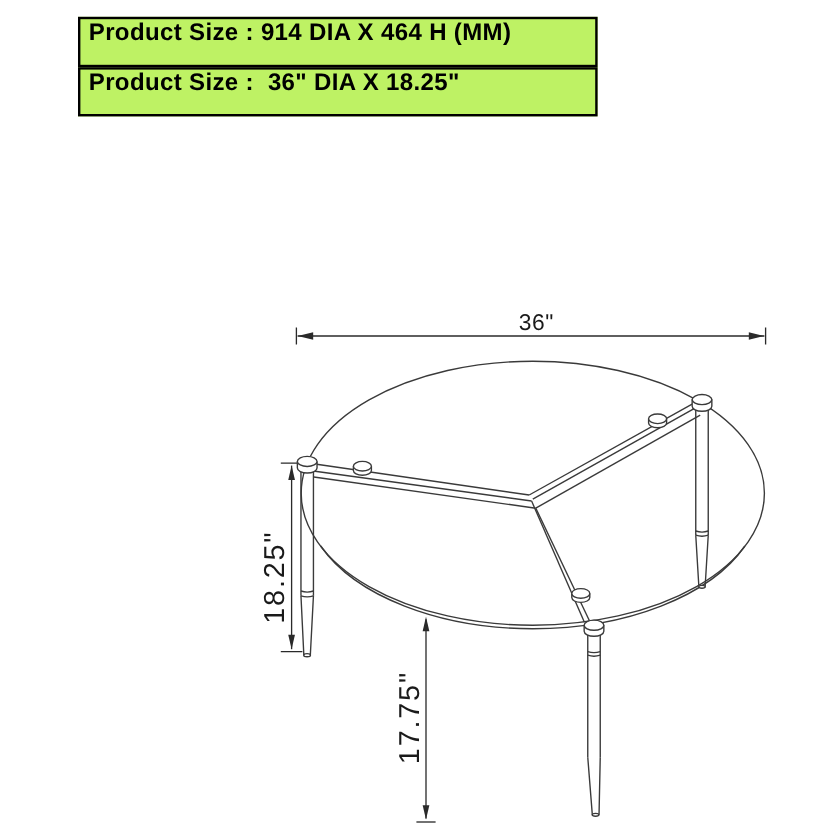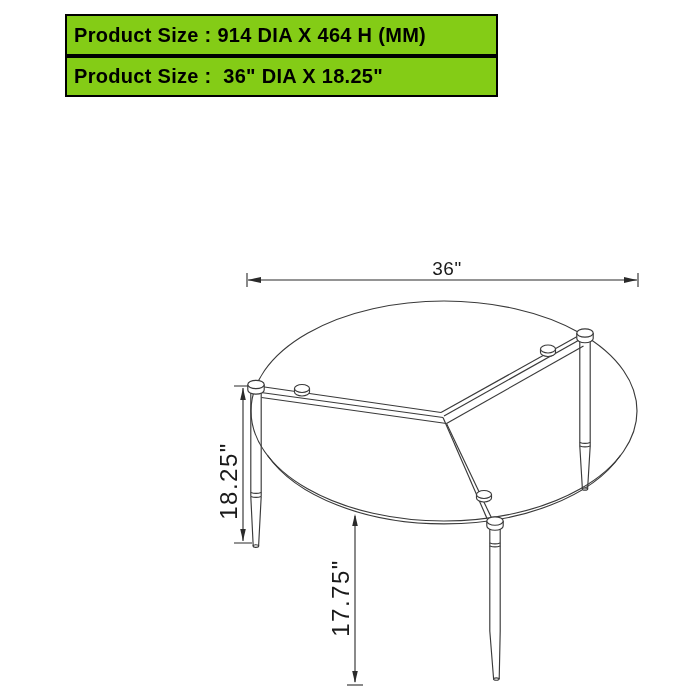--- a/index.html
+++ b/index.html
@@ -3,21 +3,21 @@
 <meta charset="utf-8">
 <style>
   html,body{margin:0;padding:0;background:#ffffff;}
   .canvas{
     position:relative;width:700px;height:700px;background:#ffffff;
     font-family:"Liberation Sans",sans-serif;overflow:hidden;
   }
   .spec-table{position:absolute;left:65px;top:14px;width:433px;}
   .spec-row{
     box-sizing:border-box;width:433px;height:42px;border:2px solid #000;
-    display:flex;align-items:center;padding-left:7px;background:#84cc16;
+    display:flex;align-items:flex-start;padding-left:7px;background:#bef264;
   }
   .spec-row + .spec-row{height:41px;}
   .spec-text{
     font-size:20px;font-weight:bold;color:#000;white-space:pre;
     letter-spacing:0.3px;
   }
   .diagram-svg{position:absolute;left:0;top:0;}
   .dwg{stroke:#3a3a3a;fill:none;stroke-width:1.15;}
   .dwg-fill{stroke:#3a3a3a;fill:#ffffff;stroke-width:1.15;}
   .dim{stroke:#2a2a2a;fill:none;stroke-width:1.1;}

